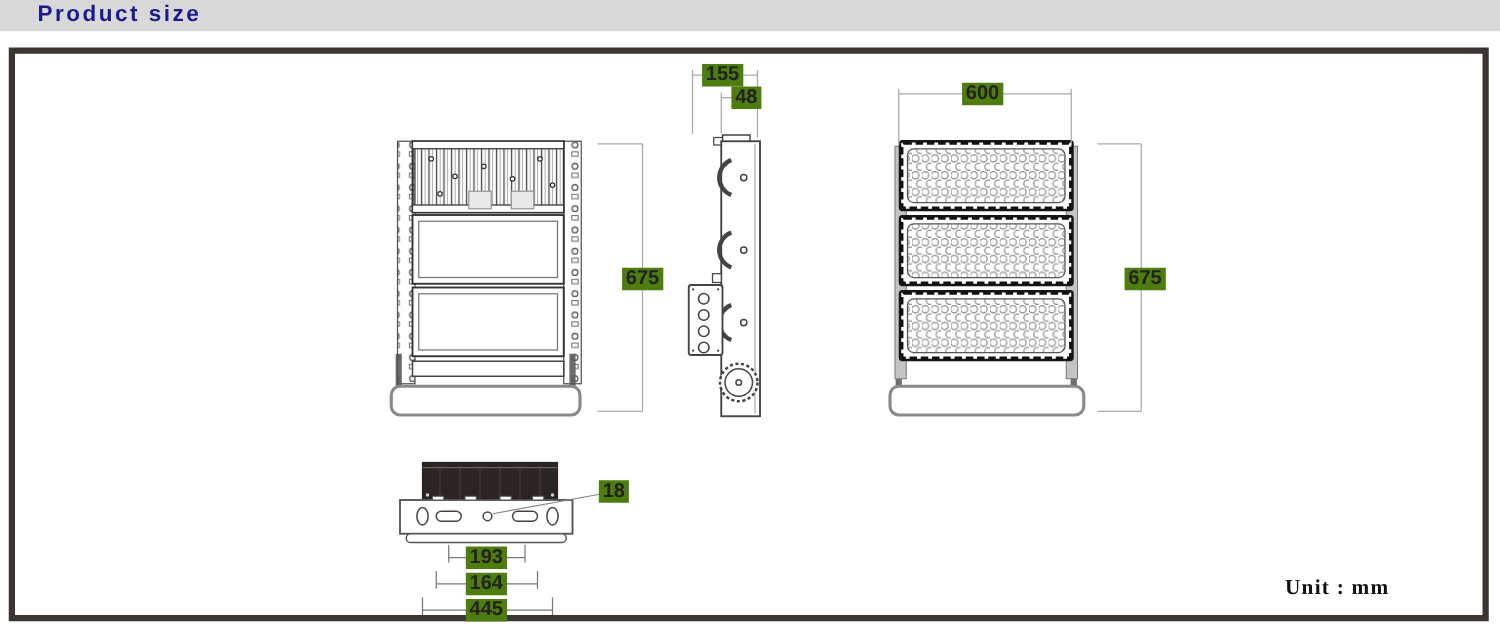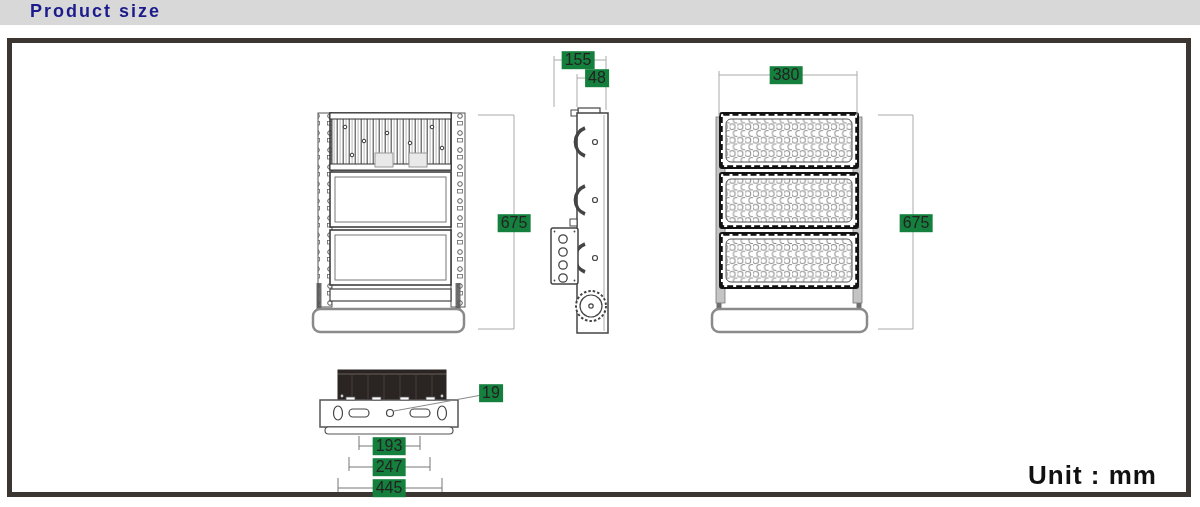--- a/index.html
+++ b/index.html
@@ -13,26 +13,26 @@
   .page-title{
     position:absolute;left:30px;top:1px;font-size:18px;font-weight:bold;
     color:#1b1b8c;letter-spacing:2px;white-space:nowrap;
   }
   .frame{
     position:absolute;left:7px;top:38px;width:1174px;height:449px;
     border:5px solid #3b3632;background:#fff;
   }
   .drawing{position:absolute;left:0;top:0;}
   .dim{
-    position:absolute;transform:translate(-50%,-50%);background:#15803d;
-    padding:0 3px;font-size:16px;color:#222;white-space:nowrap;line-height:1.1;
+    position:absolute;transform:translate(-50%,-50%);background:#4d7c0f;
+    padding:0 3px;font-size:16px;color:#222;white-space:nowrap;line-height:1.1;font-weight:bold;
   }
   .unit-label{
-    position:absolute;left:1016px;top:417px;font-size:26px;font-weight:bold;
-    color:#111;letter-spacing:1px;white-space:nowrap;
+    position:absolute;left:1016px;top:417px;font-size:17px;font-weight:bold;
+    color:#111;letter-spacing:1px;white-space:nowrap;font-family:Liberation Serif, serif;
   }
 </style>
 </head>
 <body>
 
 <div class="header-bar">
   <span class="page-title">Product size</span>
 </div>
 
 <div class="frame">
@@ -205,22 +205,22 @@
         <path d="M466 286 H502"></path>
 
       <path d="M901 72 V286"></path>
         <path d="M866 72 H901"></path>
         <path d="M866 286 H901"></path>
     </g>
   </svg>
 
   <span class="dim" style="left:566px;top:17px;">155</span>
   <span class="dim" style="left:585px;top:35px;">48</span>
-  <span class="dim" style="left:774px;top:32px;">380</span>
+  <span class="dim" style="left:774px;top:32px;">600</span>
   <span class="dim" style="left:502px;top:180px;">675</span>
   <span class="dim" style="left:904px;top:180px;">675</span>
-  <span class="dim" style="left:479px;top:350px;">19</span>
+  <span class="dim" style="left:479px;top:350px;">18</span>
   <span class="dim" style="left:377px;top:403px;text-align:center;">193</span>
-  <span class="dim" style="left:377px;top:424px;">247</span>
+  <span class="dim" style="left:377px;top:424px;">164</span>
   <span class="dim" style="left:377px;top:445px;">445</span>
 
   <div class="unit-label">Unit : mm</div>
 </div>
 
 </body></html>

